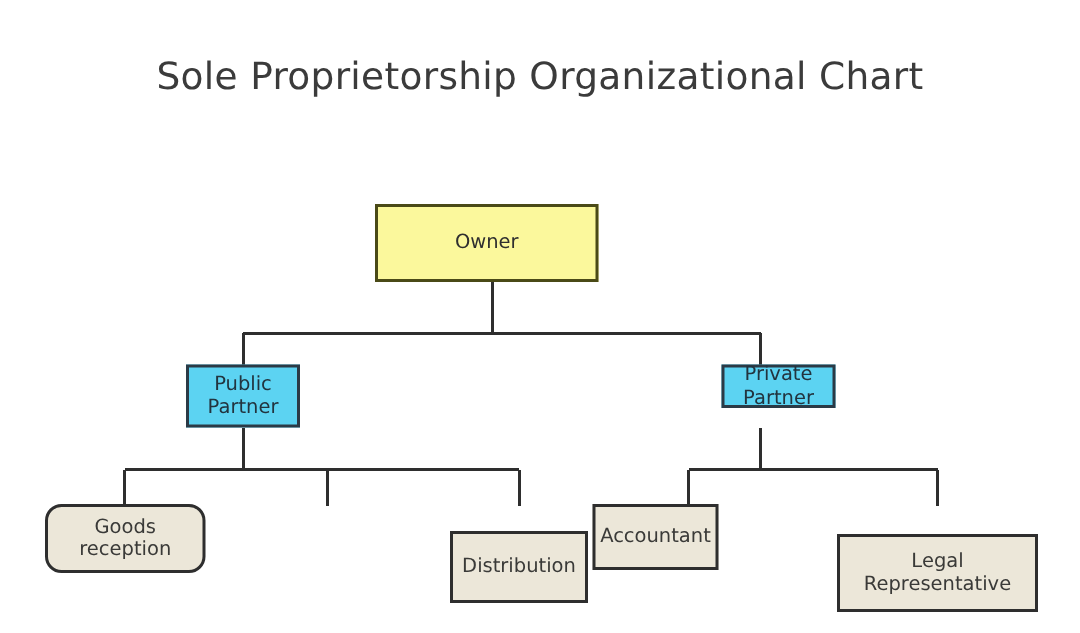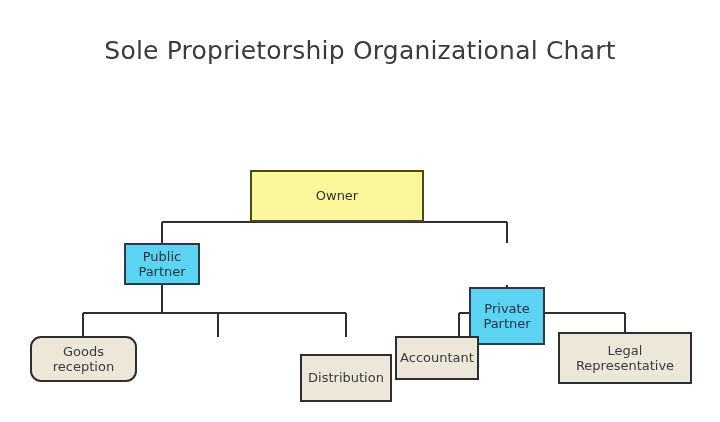--- a/index.html
+++ b/index.html
@@ -105,46 +105,46 @@
       <path d="M218,313 L218,337"></path>
       <path d="M346,313 L346,337"></path>
 
       <path d="M507,285 L507,313"></path>
       <path d="M459,313 L625,313"></path>
       <path d="M459,313 L459,337"></path>
       <path d="M625,313 L625,337"></path>
     </g>
   </svg>
 
-  <div class="node level-owner" style="left:250px; top:136px; width:174px; height:52px;margin-top:34px;">
+  <div class="node level-owner" style="left:250px; top:136px; width:149px; height:52px;">
     <span class="node-label">Owner</span>
   </div>
 
   <div class="node level-partner" style="left:124px; top:243px; width:76px; height:42px;">
     <span class="node-label">Public
 Partner</span>
   </div>
 
-  <div class="node level-partner" style="left:469px; top:243px; width:76px; height:58px;margin-top:44px;">
+  <div class="node level-partner" style="left:481px; top:243px; width:76px; height:29px;">
     <span class="node-label">Private
 Partner</span>
   </div>
 
   <div class="node level-leaf" style="left:30px; top:336px; width:107px; height:46px;border-radius:11px;">
     <span class="node-label">Goods
 reception</span>
   </div>
 
 
   <div class="node level-leaf" style="left:300px; top:336px; width:92px; height:48px;margin-top:18px;">
     <span class="node-label">Distribution</span>
   </div>
 
   <div class="node level-leaf" style="left:395px; top:336px; width:84px; height:44px;">
     <span class="node-label">Accountant</span>
   </div>
 
-  <div class="node level-leaf" style="left:558px; top:332px; width:134px; height:52px;justify-content:flex-end;">
+  <div class="node level-leaf" style="left:558px; top:356px; width:134px; height:52px;justify-content:flex-end;">
     <span class="node-label">Legal
 Representative</span>
   </div>
 
 </div>
 
 </body></html>

